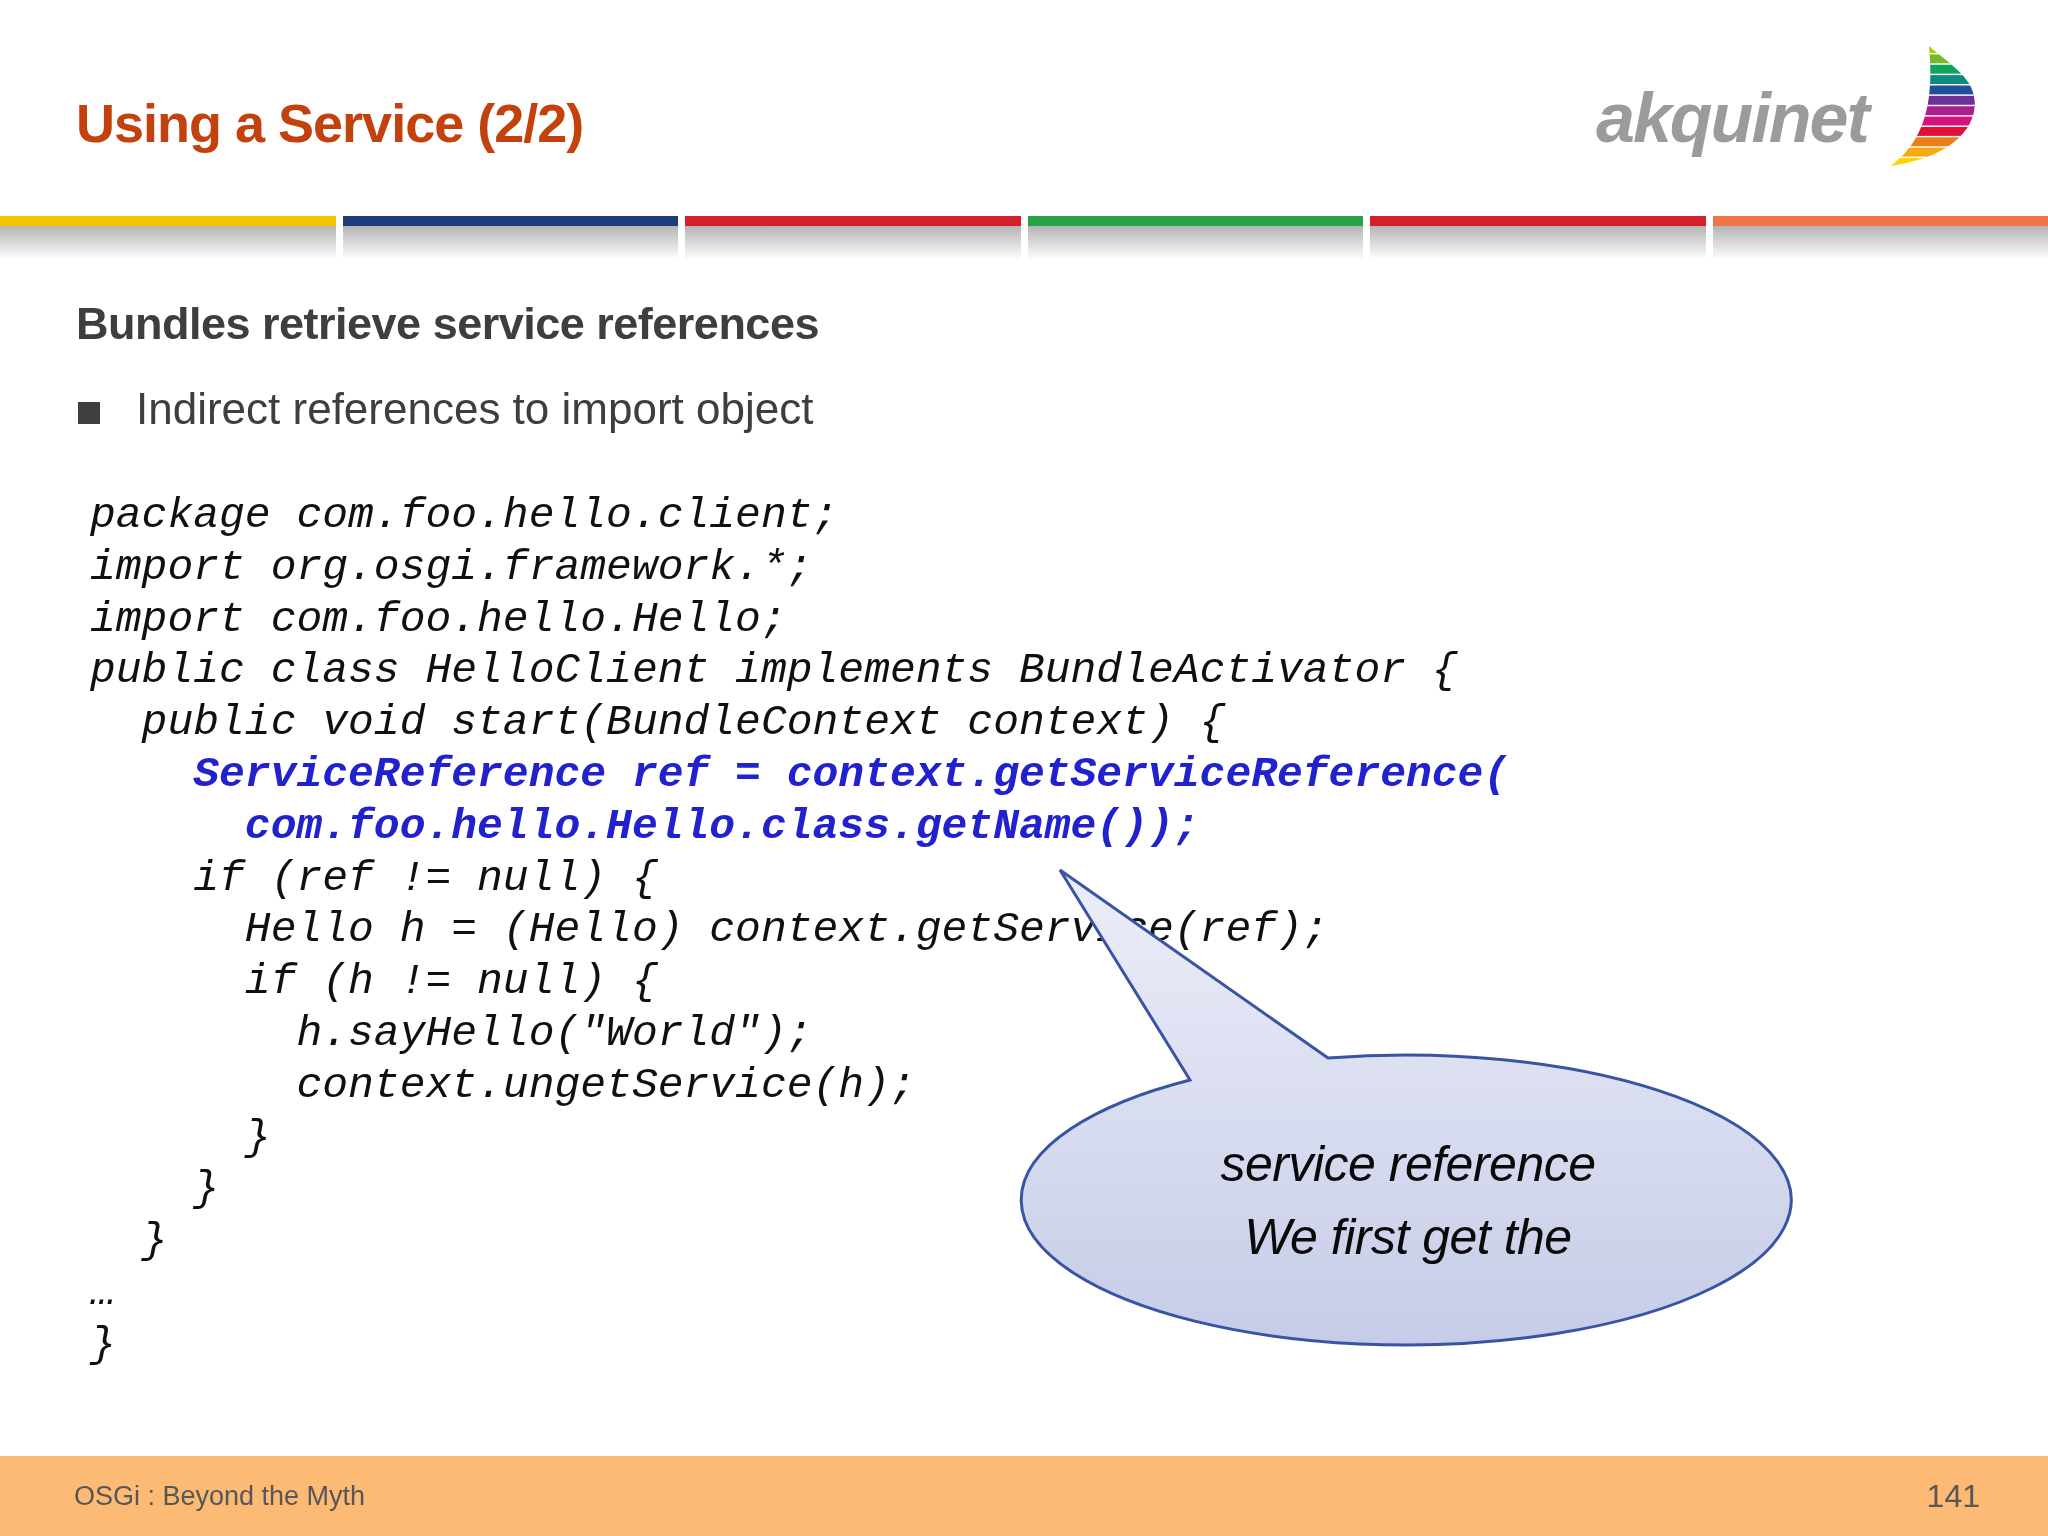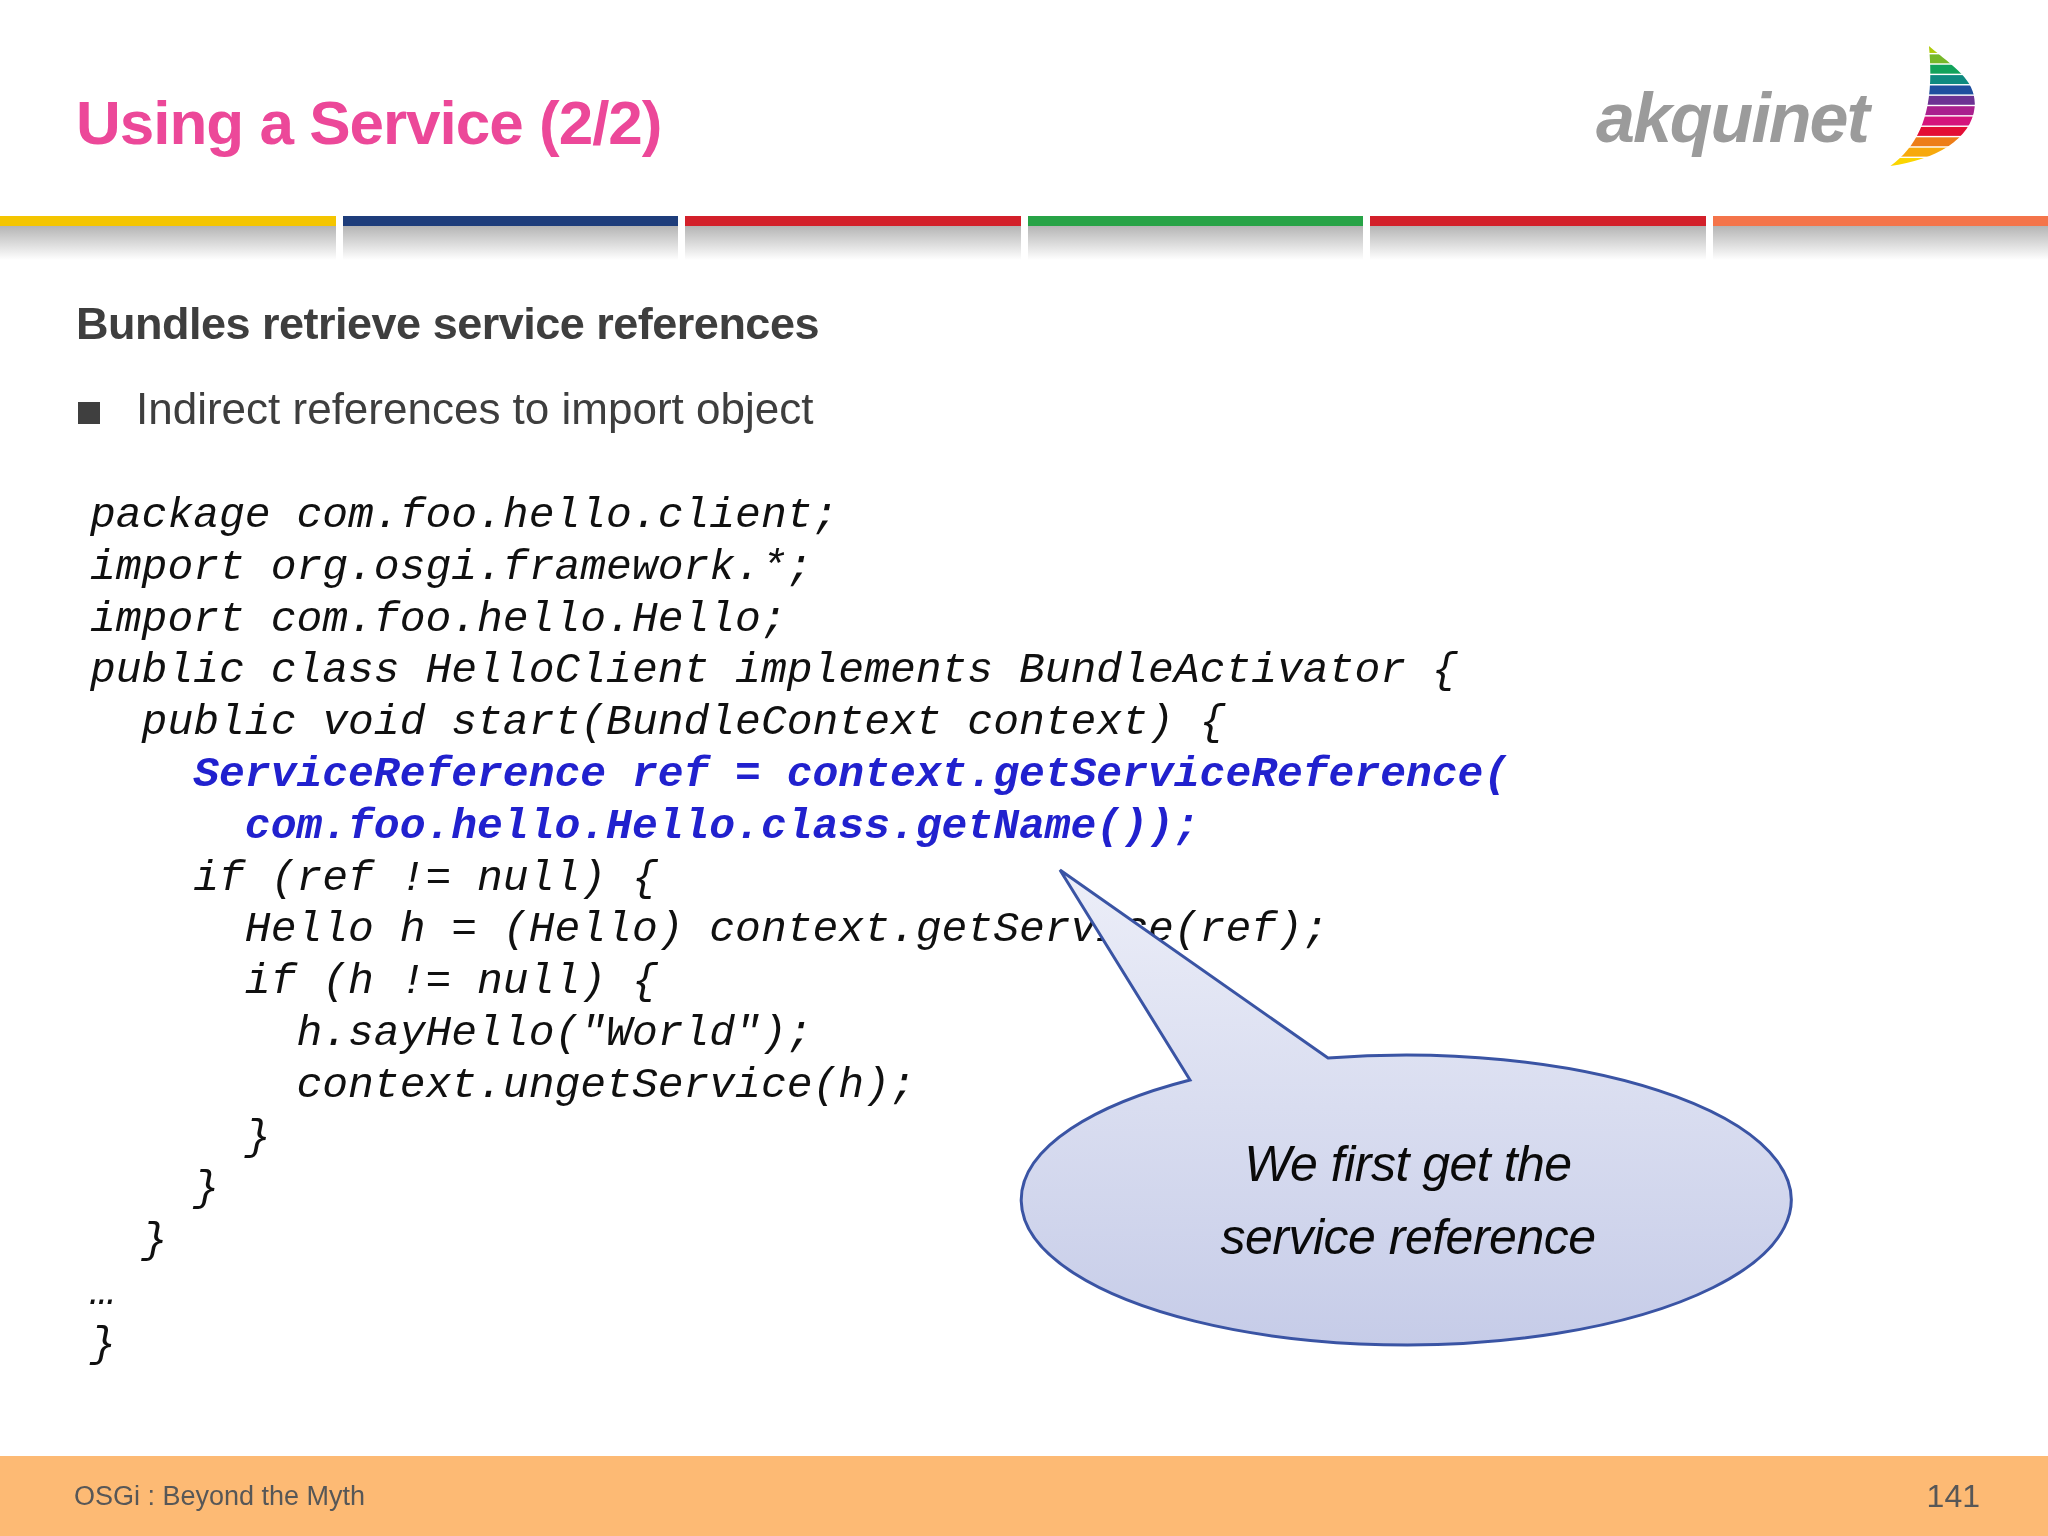--- a/index.html
+++ b/index.html
@@ -2,22 +2,22 @@
 <html><head>
 <meta charset="utf-8">
 <style>
   html,body{margin:0;padding:0;background:#ffffff;}
   #slide{
     position:relative;width:2048px;height:1536px;background:#ffffff;overflow:hidden;
     font-family:"Liberation Sans", sans-serif;
   }
   
   #title{
-    position:absolute;left:76px;top:92px;font-size:62px;line-height:62px;
-    font-weight:700;color:#ec4899;letter-spacing:-1px;
+    position:absolute;left:76px;top:92px;font-size:54px;line-height:62px;
+    font-weight:700;color:#c2410c;letter-spacing:-1px;
   }
   
   #logo{position:absolute;left:1585px;top:40px;width:420px;height:140px;}
   #logo-text{
     position:absolute;left:0;top:38px;font-size:70px;font-weight:700;font-style:italic;
     color:#9B9B9B;letter-spacing:-2px;
   }
   #logo-swoosh{position:absolute;left:303px;top:4px;}
   
   #accent-bar{position:absolute;left:0;top:216px;width:2048px;height:10px;display:flex;gap:7px;}
@@ -125,22 +125,22 @@
     <defs>
       <linearGradient id="calloutGrad" x1="0" y1="0" x2="0" y2="1">
         <stop id="cg-top" offset="0" stop-color="#ECEEF8"></stop>
         <stop id="cg-bottom" offset="1" stop-color="#C6CCE8"></stop>
       </linearGradient>
     </defs>
     <path id="callout-shape" d="M 1060 870 L 1328 1058 A 385 145 0 1 1 1190 1080 Z" fill="url(#calloutGrad)" stroke-width="3" stroke="#3A54A4"></path>
   </svg>
 
   <div id="callout-text">
+    <div>service reference</div>
     <div>We first get the</div>
-    <div>service reference</div>
   </div>
 
   <div id="footer">
     <div id="footer-title">OSGi : Beyond the Myth</div>
     <div id="page-number">141</div>
   </div>
 
 </div>
 
 </body></html>

